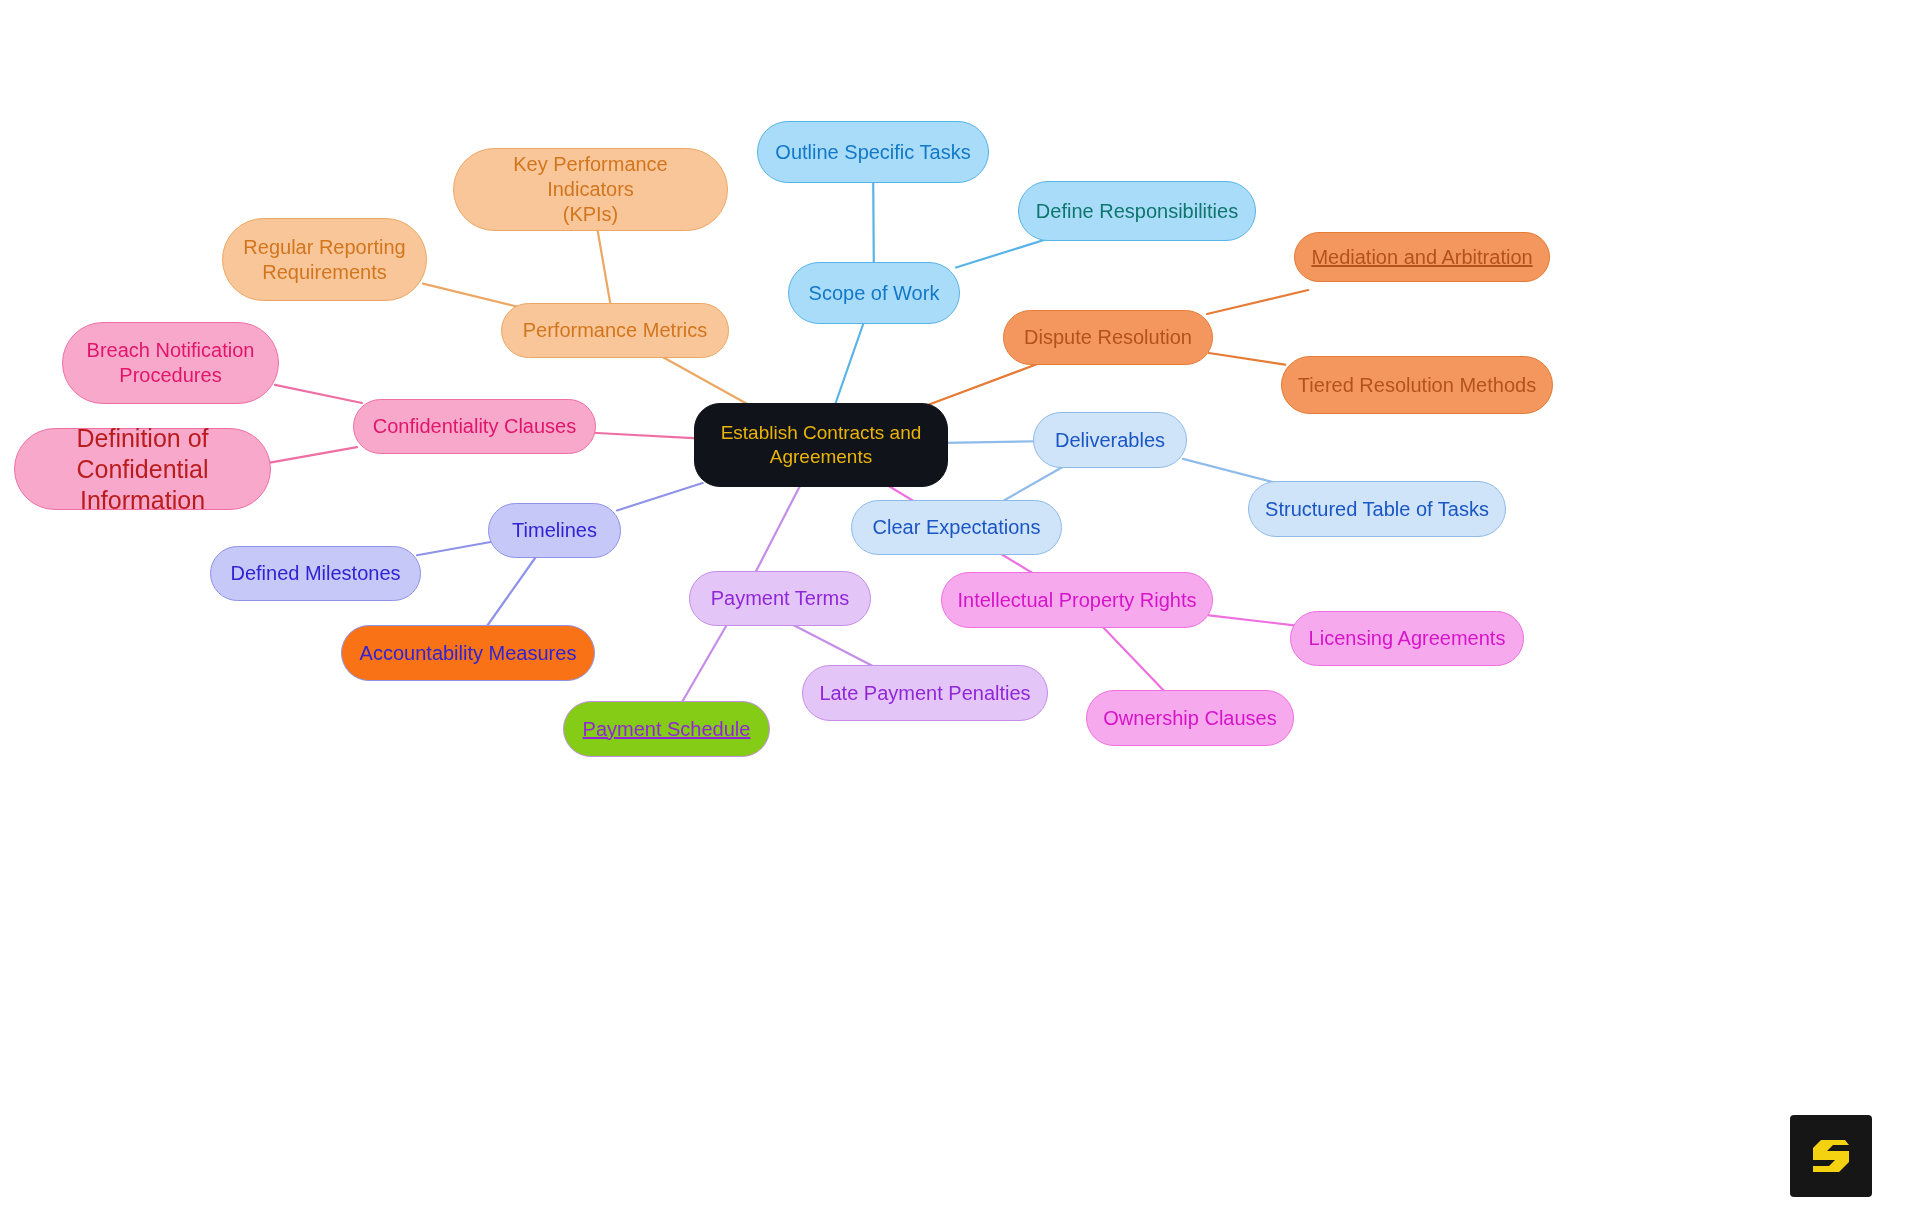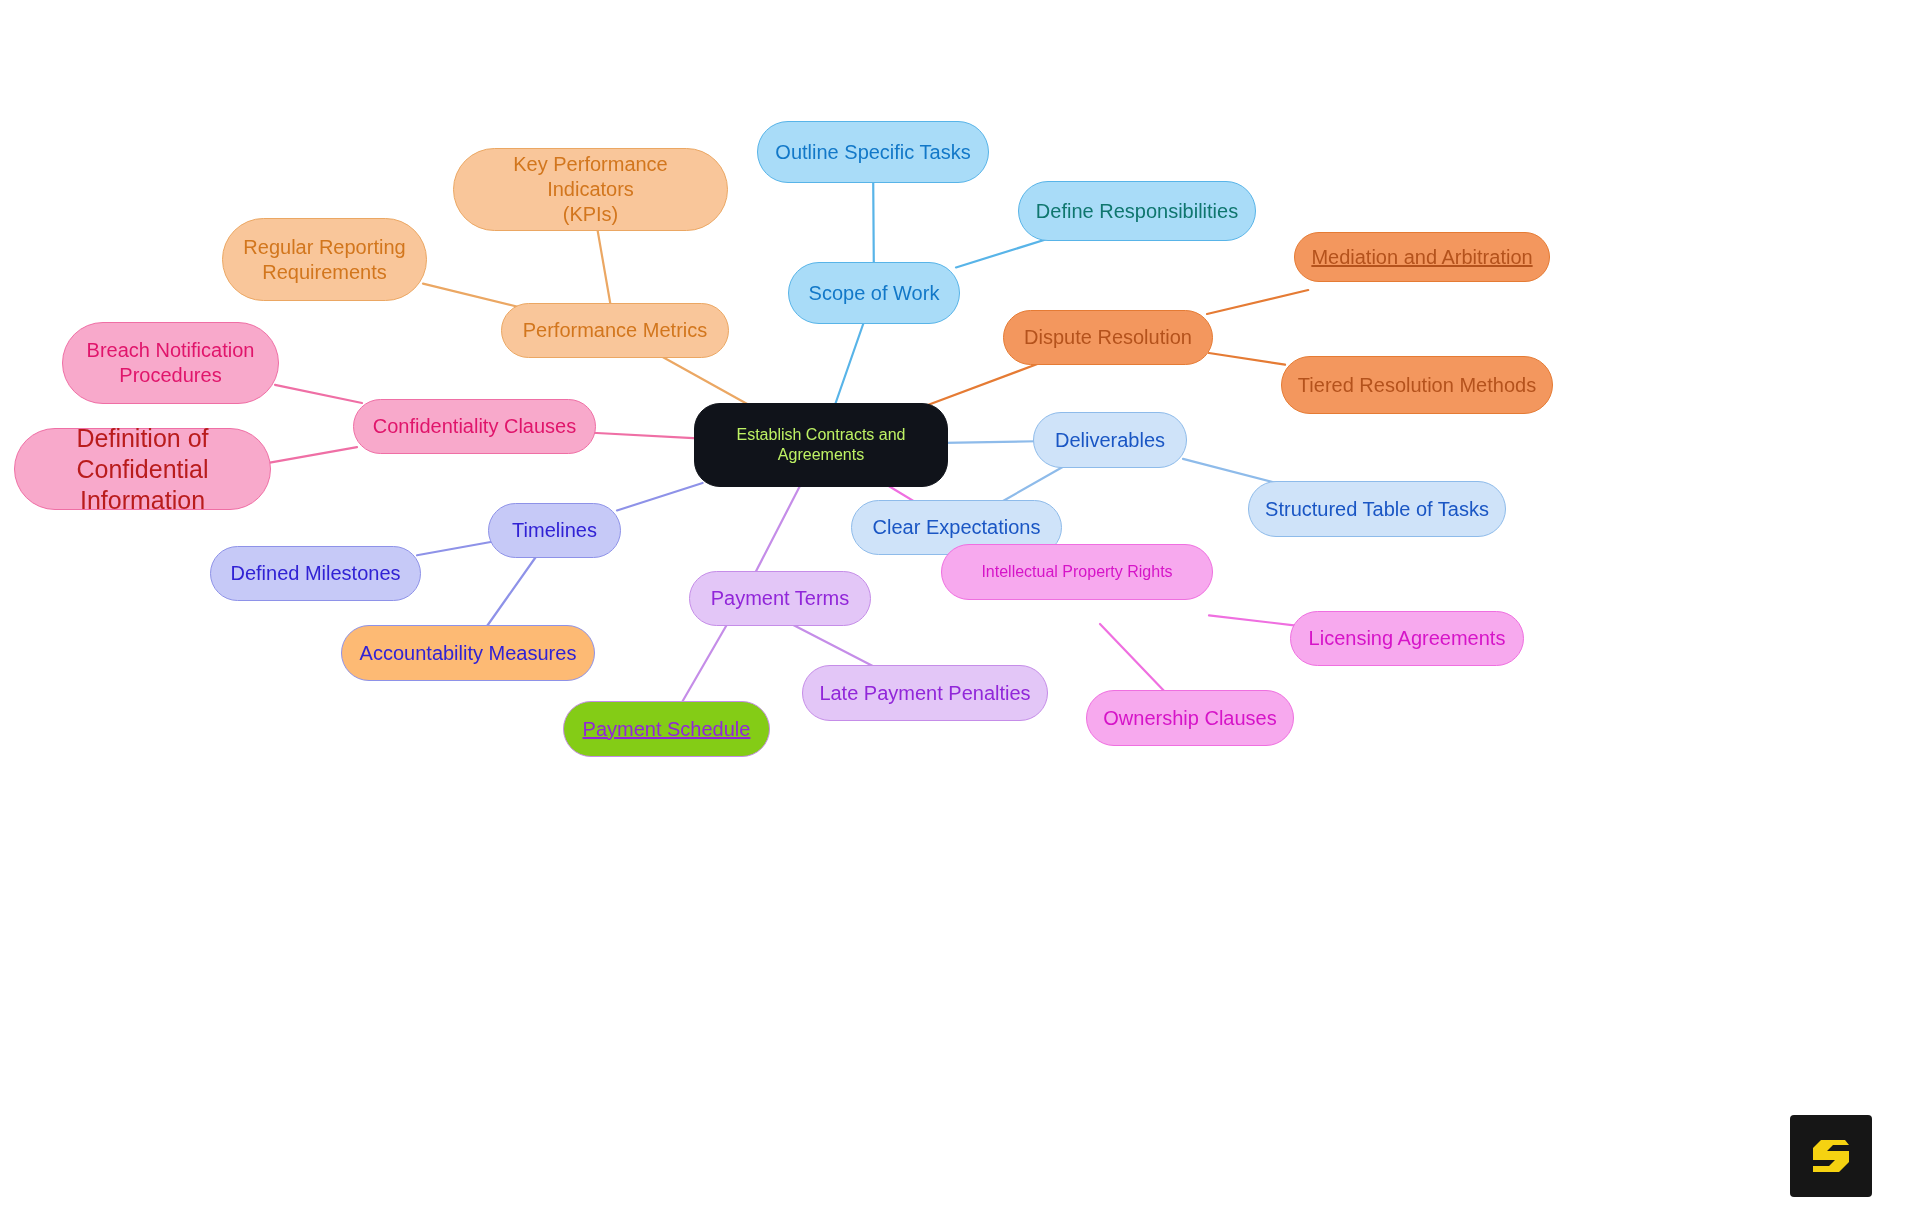--- a/index.html
+++ b/index.html
@@ -87,40 +87,40 @@
       <line x1="492" y1="541.744769874477" x2="417" y2="555.2384937238494" stroke="#8e92e8" stroke-width="2.2" stroke-linecap="round"></line>
       <line x1="537.9061224489795" y1="554" x2="484.9469387755102" y2="629" stroke="#8e92e8" stroke-width="2.2" stroke-linecap="round"></line>
       <line x1="698" y1="438.43290043290045" x2="592" y2="432.77344877344876" stroke="#ef6fa5" stroke-width="2.2" stroke-linecap="round"></line>
       <line x1="361.996062992126" y1="403" x2="275" y2="384.828125" stroke="#ef6fa5" stroke-width="2.2" stroke-linecap="round"></line>
       <line x1="357" y1="447.20406626506025" x2="267" y2="463.0625" stroke="#ef6fa5" stroke-width="2.2" stroke-linecap="round"></line>
       <line x1="752.6331877729258" y1="407" x2="657.2794759825327" y2="354" stroke="#eba763" stroke-width="2.2" stroke-linecap="round"></line>
       <line x1="610.9166666666666" y1="307" x2="597.0159574468086" y2="227" stroke="#eba763" stroke-width="2.2" stroke-linecap="round"></line>
       <line x1="518.8485915492957" y1="307" x2="423" y2="283.5740103270224" stroke="#eba763" stroke-width="2.2" stroke-linecap="round"></line>
     </svg>
   <div id="node-layer">
-      <div class="node root" style="left: 694px; top: 403px; width: 254px; height: 84px; background: rgb(16, 19, 26); border-color: rgb(16, 19, 26); color: #bef264; font-size: 16px; align-items: center;"><span class="node-label">Establish Contracts and
+      <div class="node root" style="left: 694px; top: 403px; width: 254px; height: 84px; background: rgb(16, 19, 26); border-color: rgb(16, 19, 26); color: #eab308; font-size: 19px; align-items: center;"><span class="node-label">Establish Contracts and
 Agreements</span></div>
       <div class="node" style="left: 788px; top: 262px; width: 172px; height: 62px; background: rgb(169, 220, 248); border-color: rgb(88, 180, 232); color: rgb(18, 120, 200); font-size: 20px;"><span class="node-label">Scope of Work</span></div>
       <div class="node" style="left: 757px; top: 121px; width: 232px; height: 62px; background: rgb(169, 220, 248); border-color: rgb(88, 180, 232); color: rgb(18, 120, 200); font-size: 20px;"><span class="node-label">Outline Specific Tasks</span></div>
       <div class="node" style="left: 1018px; top: 181px; width: 238px; height: 60px; background: rgb(169, 220, 248); border-color: rgb(88, 180, 232); color: #0f766e; font-size: 20px;"><span class="node-label">Define Responsibilities</span></div>
       <div class="node" style="left: 1003px; top: 310px; width: 210px; height: 55px; background: rgb(243, 151, 94); border-color: rgb(229, 123, 52); color: rgb(180, 82, 28); font-size: 20px;"><span class="node-label">Dispute Resolution</span></div>
       <div class="node" style="left: 1294px; top: 232px; width: 256px; height: 50px; background: rgb(243, 151, 94); border-color: rgb(229, 123, 52); color: rgb(180, 82, 28); font-size: 20px; text-decoration: underline;"><span class="node-label">Mediation and Arbitration</span></div>
       <div class="node" style="left: 1281px; top: 356px; width: 272px; height: 58px; background: rgb(243, 151, 94); border-color: rgb(229, 123, 52); color: rgb(180, 82, 28); font-size: 20px;"><span class="node-label">Tiered Resolution Methods</span></div>
       <div class="node" style="left: 1033px; top: 412px; width: 154px; height: 56px; background: rgb(207, 227, 249); border-color: rgb(142, 187, 234); color: rgb(26, 86, 196); font-size: 20px;"><span class="node-label">Deliverables</span></div>
       <div class="node" style="left: 1248px; top: 481px; width: 258px; height: 56px; background: rgb(207, 227, 249); border-color: rgb(142, 187, 234); color: rgb(26, 86, 196); font-size: 20px;"><span class="node-label">Structured Table of Tasks</span></div>
       <div class="node" style="left: 851px; top: 500px; width: 211px; height: 55px; background: rgb(207, 227, 249); border-color: rgb(142, 187, 234); color: rgb(26, 86, 196); font-size: 20px;"><span class="node-label">Clear Expectations</span></div>
-      <div class="node" style="left: 941px; top: 544px; width: 272px; height: 56px; background: rgb(247, 169, 238); border-color: rgb(239, 111, 224); color: rgb(214, 20, 200); font-size: 16px;"><span class="node-label">Intellectual Property Rights</span></div>
+      <div class="node" style="left: 941px; top: 572px; width: 272px; height: 56px; background: rgb(247, 169, 238); border-color: rgb(239, 111, 224); color: rgb(214, 20, 200); font-size: 20px;"><span class="node-label">Intellectual Property Rights</span></div>
       <div class="node" style="left: 1290px; top: 611px; width: 234px; height: 55px; background: rgb(247, 169, 238); border-color: rgb(239, 111, 224); color: rgb(214, 20, 200); font-size: 20px;"><span class="node-label">Licensing Agreements</span></div>
       <div class="node" style="left: 1086px; top: 690px; width: 208px; height: 56px; background: rgb(247, 169, 238); border-color: rgb(239, 111, 224); color: rgb(214, 20, 200); font-size: 20px;"><span class="node-label">Ownership Clauses</span></div>
       <div class="node" style="left: 689px; top: 571px; width: 182px; height: 55px; background: rgb(227, 198, 247); border-color: rgb(197, 141, 232); color: rgb(145, 38, 217); font-size: 20px; justify-content: center;"><span class="node-label">Payment Terms</span></div>
       <div class="node" style="left: 802px; top: 665px; width: 246px; height: 56px; background: rgb(227, 198, 247); border-color: rgb(197, 141, 232); color: rgb(145, 38, 217); font-size: 20px;"><span class="node-label">Late Payment Penalties</span></div>
       <div class="node" style="left: 563px; top: 701px; width: 207px; height: 56px; background: #84cc16; border-color: rgb(197, 141, 232); color: rgb(145, 38, 217); font-size: 20px; text-decoration: underline;"><span class="node-label">Payment Schedule</span></div>
       <div class="node" style="left: 488px; top: 503px; width: 133px; height: 55px; background: rgb(198, 201, 247); border-color: rgb(142, 146, 232); color: rgb(49, 34, 212); font-size: 20px; justify-content: flex-end;"><span class="node-label">Timelines</span></div>
       <div class="node" style="left: 210px; top: 546px; width: 211px; height: 55px; background: rgb(198, 201, 247); border-color: rgb(142, 146, 232); color: rgb(49, 34, 212); font-size: 20px;"><span class="node-label">Defined Milestones</span></div>
-      <div class="node" style="left: 341px; top: 625px; width: 254px; height: 56px; background: #fdba74; border-color: rgb(142, 146, 232); color: rgb(49, 34, 212); font-size: 20px;"><span class="node-label">Accountability Measures</span></div>
+      <div class="node" style="left: 341px; top: 625px; width: 254px; height: 56px; background: #f97316; border-color: rgb(142, 146, 232); color: rgb(49, 34, 212); font-size: 20px;"><span class="node-label">Accountability Measures</span></div>
       <div class="node" style="left: 353px; top: 399px; width: 243px; height: 55px; background: rgb(248, 169, 203); border-color: rgb(239, 111, 165); color: rgb(224, 21, 107); font-size: 20px;"><span class="node-label">Confidentiality Clauses</span></div>
       <div class="node" style="left: 62px; top: 322px; width: 217px; height: 82px; background: rgb(248, 169, 203); border-color: rgb(239, 111, 165); color: rgb(224, 21, 107); font-size: 20px;"><span class="node-label">Breach Notification
 Procedures</span></div>
       <div class="node" style="left: 14px; top: 428px; width: 257px; height: 82px; background: rgb(248, 169, 203); border-color: rgb(239, 111, 165); color: #b91c1c; font-size: 25px;"><span class="node-label">Definition of Confidential
 Information</span></div>
       <div class="node" style="left: 501px; top: 303px; width: 228px; height: 55px; background: rgb(249, 198, 154); border-color: rgb(235, 167, 99); color: rgb(210, 118, 29); font-size: 20px;"><span class="node-label">Performance Metrics</span></div>
       <div class="node" style="left: 453px; top: 148px; width: 275px; height: 83px; background: rgb(249, 198, 154); border-color: rgb(235, 167, 99); color: rgb(210, 118, 29); font-size: 20px;"><span class="node-label">Key Performance Indicators
 (KPIs)</span></div>
       <div class="node" style="left: 222px; top: 218px; width: 205px; height: 83px; background: rgb(249, 198, 154); border-color: rgb(235, 167, 99); color: rgb(210, 118, 29); font-size: 20px; justify-content: flex-end;"><span class="node-label">Regular Reporting
 Requirements</span></div>

